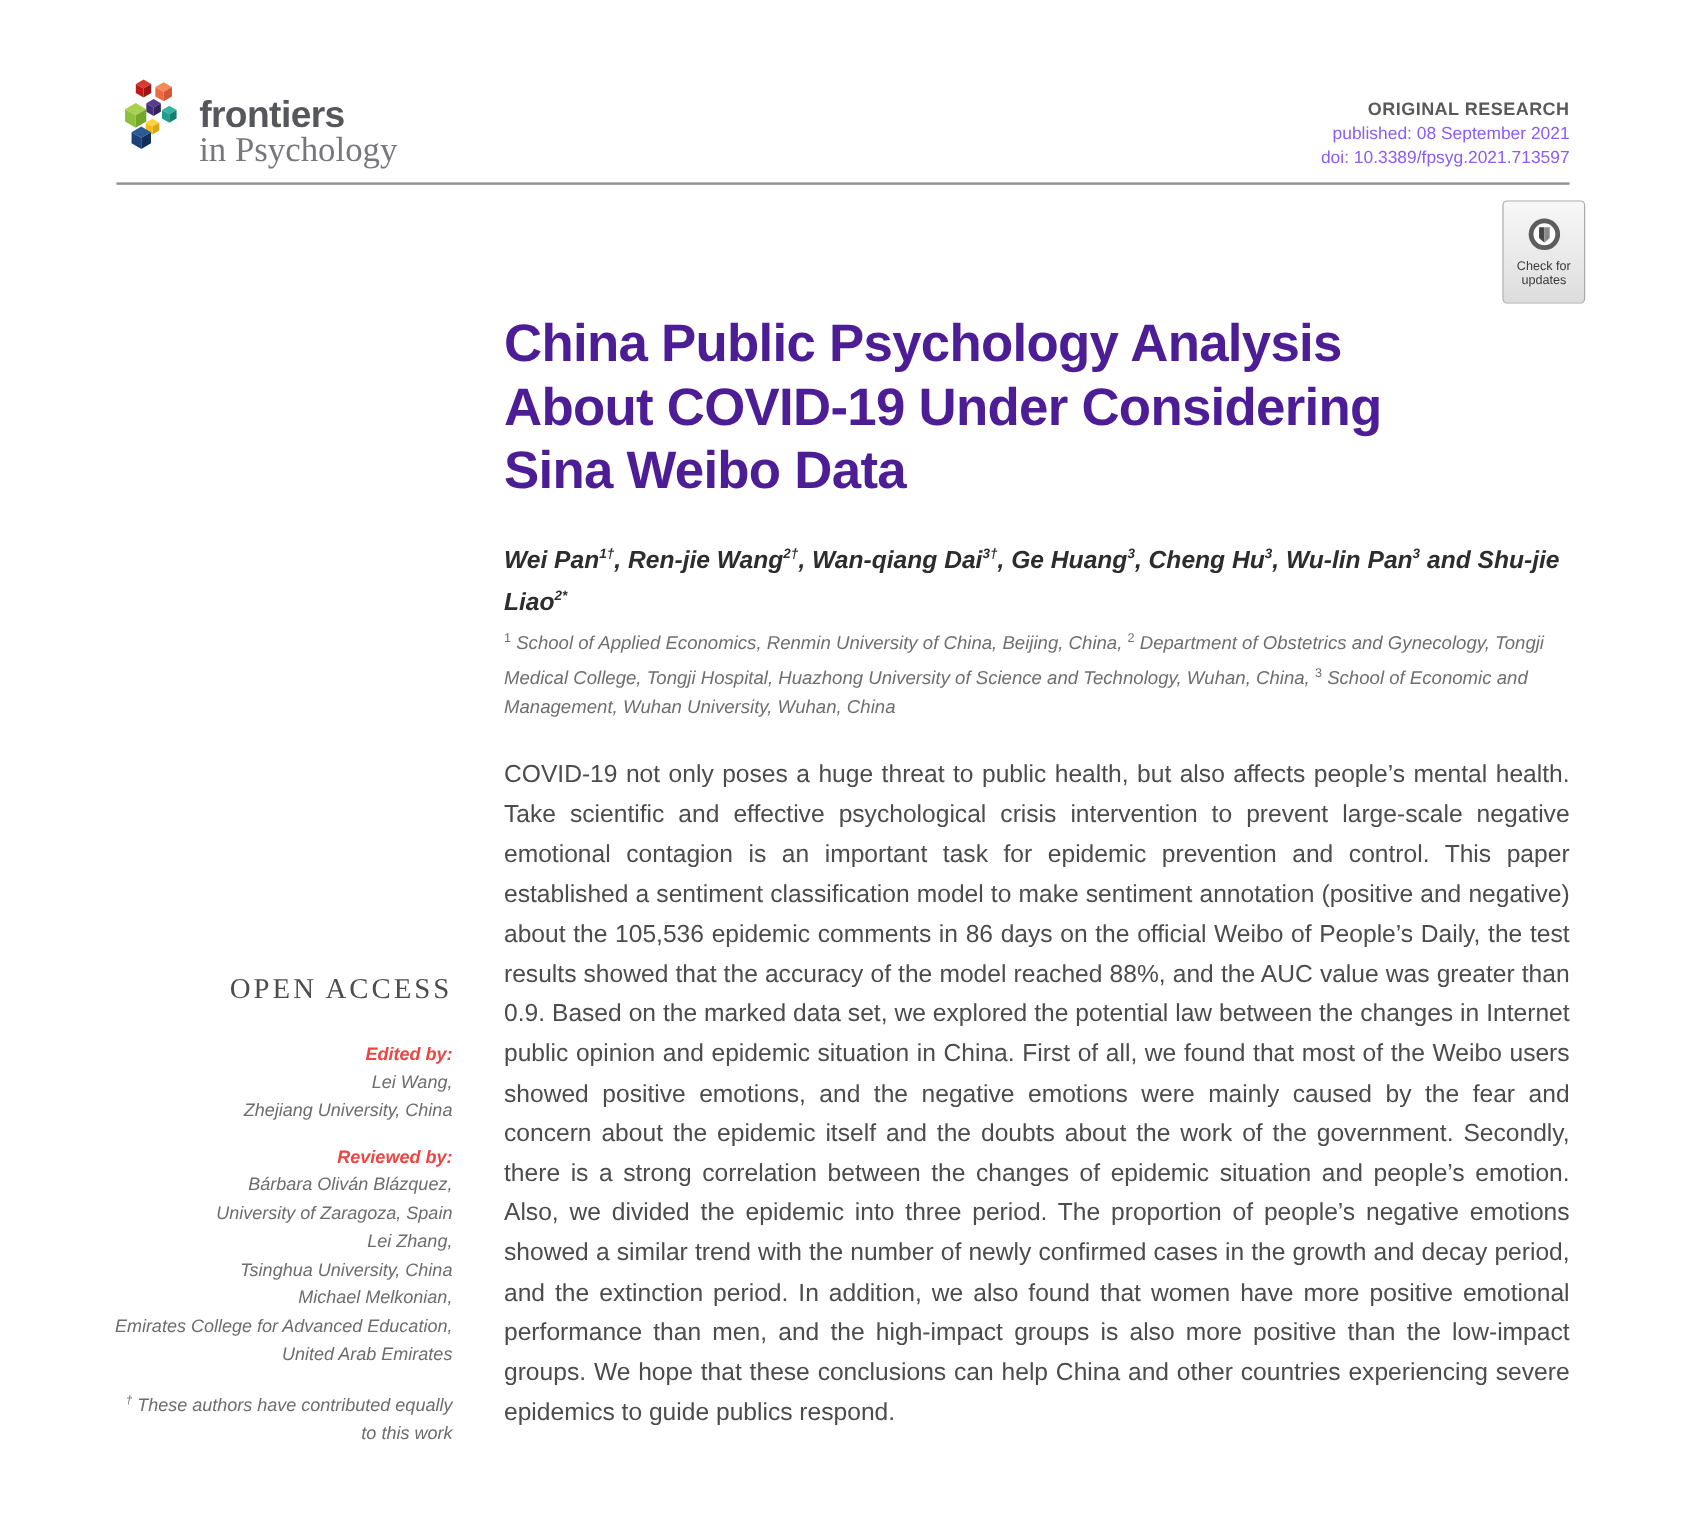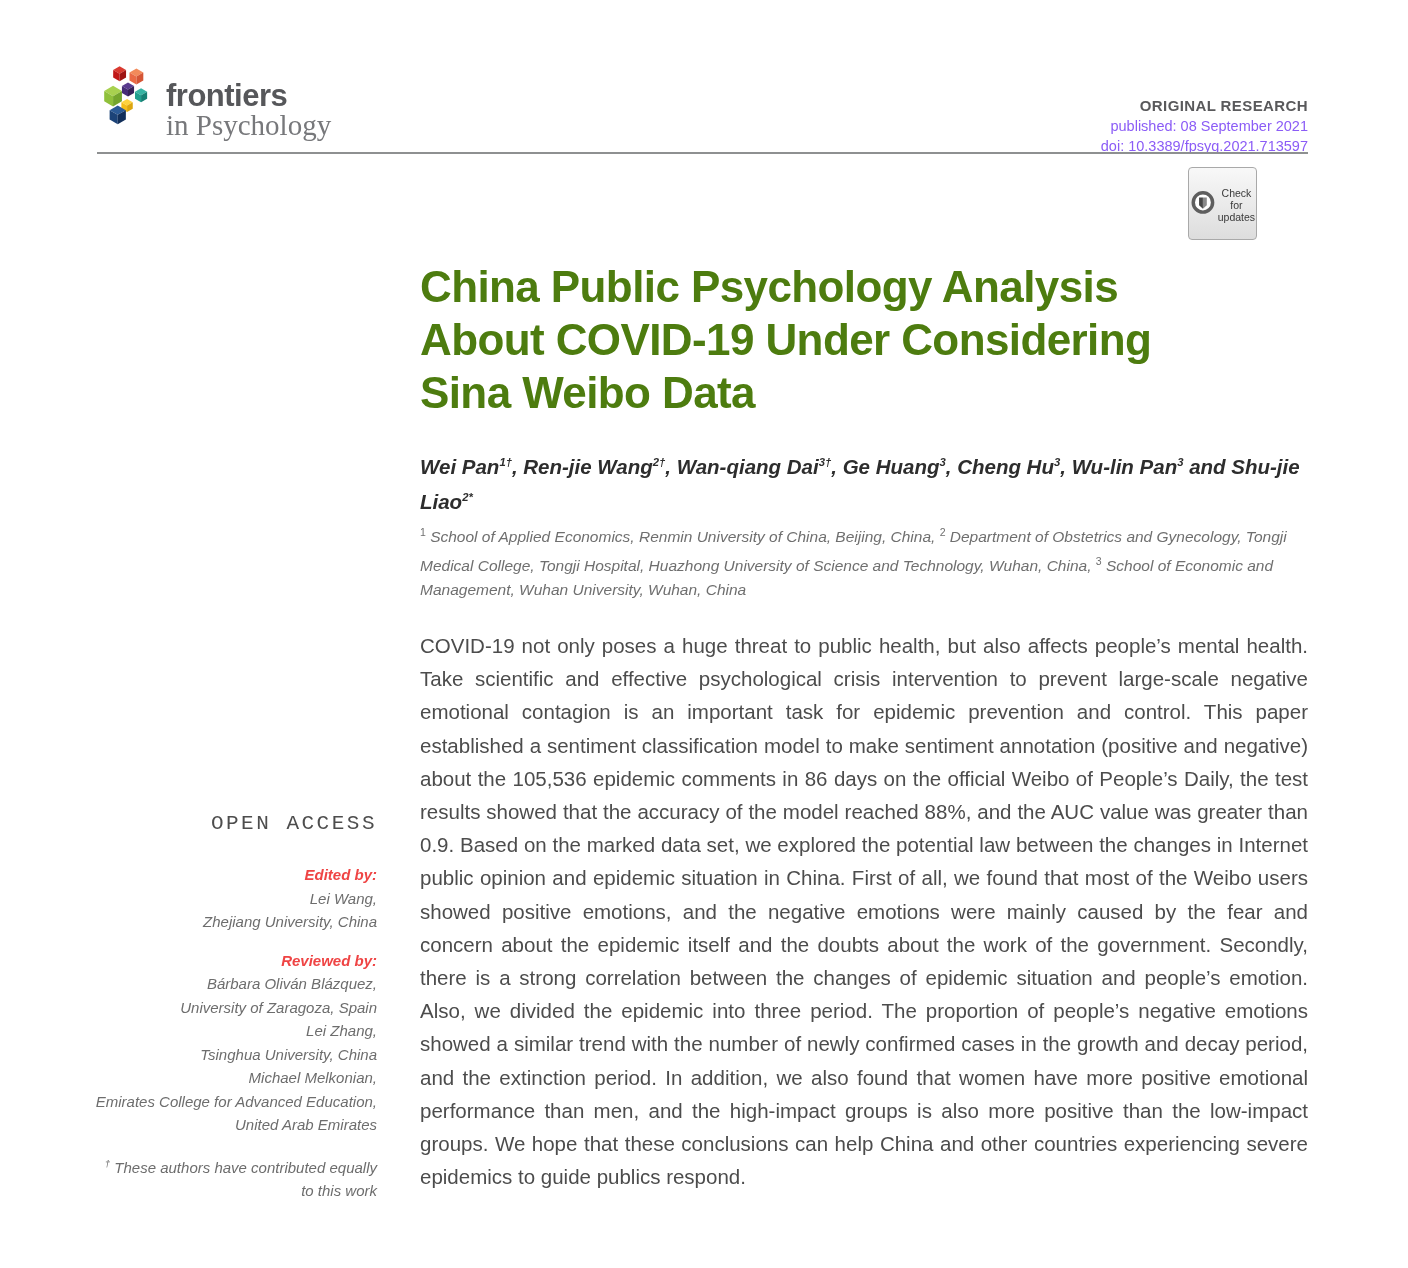--- a/index.html
+++ b/index.html
@@ -32,21 +32,21 @@
   }
   .logo-sub {
     font-family: "Liberation Serif", serif;
     font-size: 29px;
     color: #77787b;
     line-height: 30px;
   }
   .header-right {
     position: absolute;
     right: 100px;
-    top: 96px;
+    top: 82px;
     text-align: right;
   }
   .article-type {
     font-size: 15px;
     font-weight: bold;
     color: #59595b;
     letter-spacing: 0.4px;
     line-height: 20px;
   }
   .header-meta {
@@ -59,50 +59,50 @@
     left: 97px;
     right: 100px;
     top: 152px;
     height: 2px;
     background: #8e9091;
   }
 
   
   .update-badge {
     position: absolute;
-    left: 1188px;
+    left: 1252px;
     top: 167px;
     width: 69px;
-    height: 73px;
+    height: 86px;
     background: linear-gradient(#f8f8f8, #dddddd);
     border: 1px solid #a9a9a9;
     border-radius: 4px;
     display: flex;
-    flex-direction: row;
+    flex-direction: column;
     align-items: center;
     justify-content: center;
     cursor: pointer;
   }
   .update-badge-text {
     font-size: 10.5px;
     color: #3a3a3a;
     line-height: 12px;
     text-align: center;
     margin-top: 3px;
   }
 
   
   .article-title {
     position: absolute;
     left: 420px;
     top: 260px;
     width: 900px;
     font-size: 44px;
     font-weight: bold;
-    color: #4d7c0f;
+    color: #4c1d95;
     letter-spacing: -0.6px;
     line-height: 53px;
   }
   .article-title .t-line { white-space: nowrap; }
 
   .authors {
     position: absolute;
     left: 420px;
     top: 447px;
     width: 890px;
@@ -139,22 +139,22 @@
 
   
   .sidebar {
     position: absolute;
     left: 95px;
     top: 812px;
     width: 282px;
     text-align: right;
   }
   .open-access {
-    font-family: Liberation Mono, monospace;
-    font-size: 21px;
+    font-family: Liberation Serif, serif;
+    font-size: 24px;
     color: #4d4d4d;
     letter-spacing: 2.5px;
     margin-bottom: 28px;
   }
   .side-group { margin-bottom: 15px; }
   .side-label {
     font-size: 15px;
     font-weight: bold;
     font-style: italic;
     color: #ef4444;

